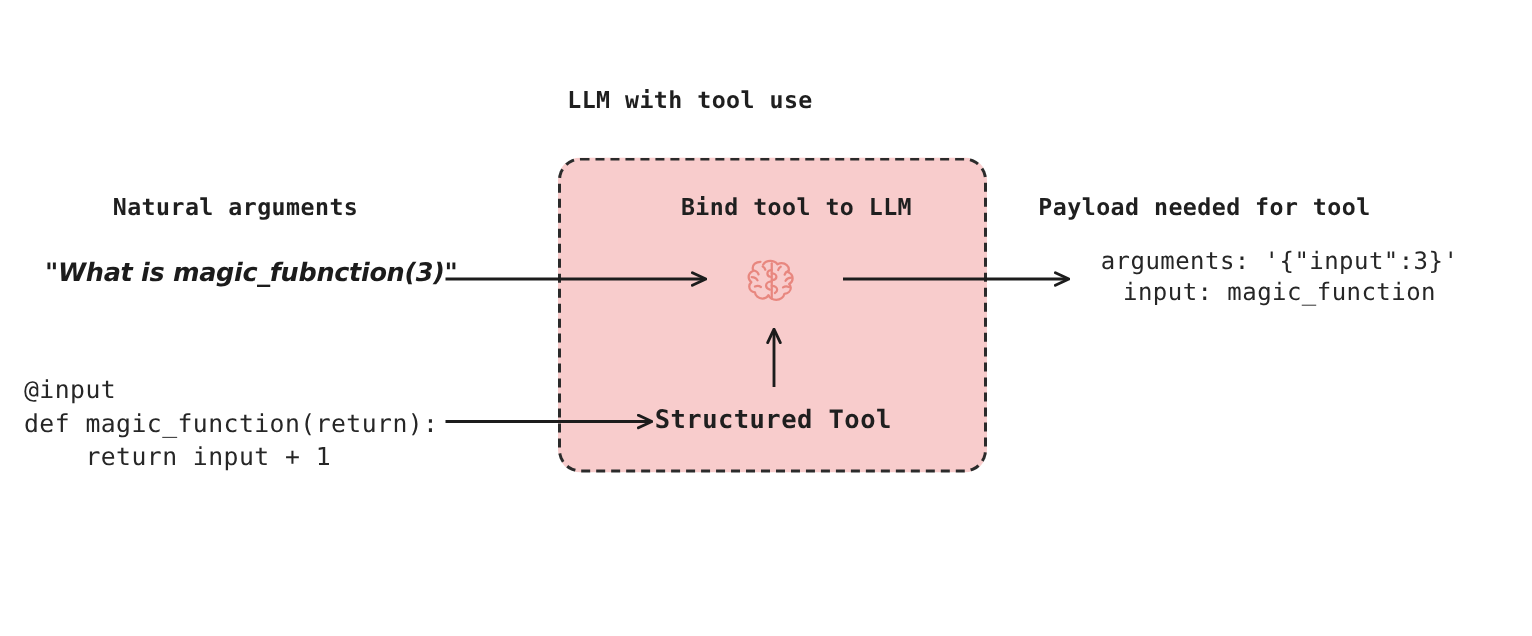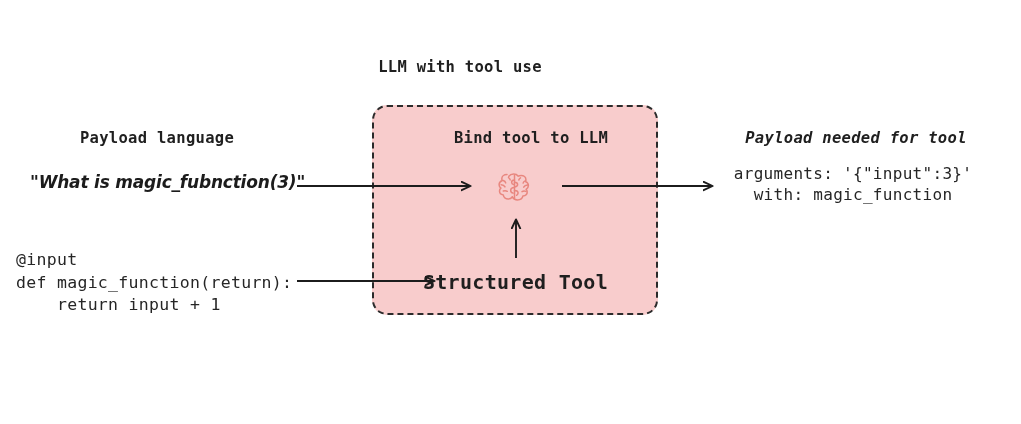--- a/index.html
+++ b/index.html
@@ -44,21 +44,21 @@
     text-align: center;
   }
 
   #title-llm-tool-use {
     left: 0; top: 58px; width: 920px;
   }
   #heading-natural-language {
     left: 17px; top: 129px; width: 280px;
   }
   #heading-payload {
-    left: 716px; top: 129px; width: 280px; font-style: italic;
+    left: 663px; top: 129px; width: 280px;
   }
   #heading-bind-tool {
     left: 373px; top: 129px; width: 316px;
   }
 
   
   #llm-box {
     position: absolute;
     left: 372px;
     top: 105px;
@@ -91,21 +91,21 @@
     font-size: 16px;
     line-height: 21px;
     text-align: center;
   }
 
   
   #label-structured-tool {
     left: 373px;
     top: 270px;
     width: 285px;
-    font-size: 20px;
+    font-size: 17px;
     font-weight: 700;
     text-align: center;
     color: #1f1f1f;
   }
 
   
   #brain-icon {
     position: absolute;
     left: 494px;
     top: 168px;
@@ -158,29 +158,29 @@
         <path d="M33.8 17.1c-1.8-.1-3.4.8-4.1 2.1"></path>
         <path d="M32 23.4c-1.3-.6-2.9-.5-4 .2"></path>
         <path d="M14.5 9.6c.9.5 1.5 1.3 1.7 2.2"></path>
         <path d="M26.5 9.8c-.9.5-1.5 1.3-1.7 2.2"></path>
       </g>
     </svg>
   </div>
 
   <div class="mono" id="label-structured-tool">Structured Tool</div>
 
-  <div class="mono heading" id="heading-natural-language">Payload language</div>
+  <div class="mono heading" id="heading-natural-language">Natural arguments</div>
 
   <div class="hand" id="nl-quote">"What is magic_fubnction(3)"</div>
 
   <div class="mono" id="code-block"><span>@input</span><br><span>def magic_function(return):</span><br><span>    return input + 1</span></div>
 
   <div class="mono heading" id="heading-payload">Payload needed for tool</div>
 
-  <div class="mono" id="payload-text"><span>arguments: '{"input":3}'</span><br><span>with: magic_function</span></div>
+  <div class="mono" id="payload-text"><span>arguments: '{"input":3}'</span><br><span>input: magic_function</span></div>
 
   <svg id="arrow-layer">
     <defs>
       <marker id="ah" markerWidth="11" markerHeight="11" refX="9.4" refY="5.2" orient="auto" markerUnits="userSpaceOnUse">
         <path d="M1,1 L10,5.2 L1,9.4" fill="none" stroke="#1c1c1c" stroke-width="1.9" stroke-linecap="round" stroke-linejoin="round"></path>
       </marker>
     </defs>
 
     <line x1="297" y1="186" x2="470" y2="186" stroke="#1c1c1c" stroke-width="1.9" marker-end="url(#ah)"></line>
 

